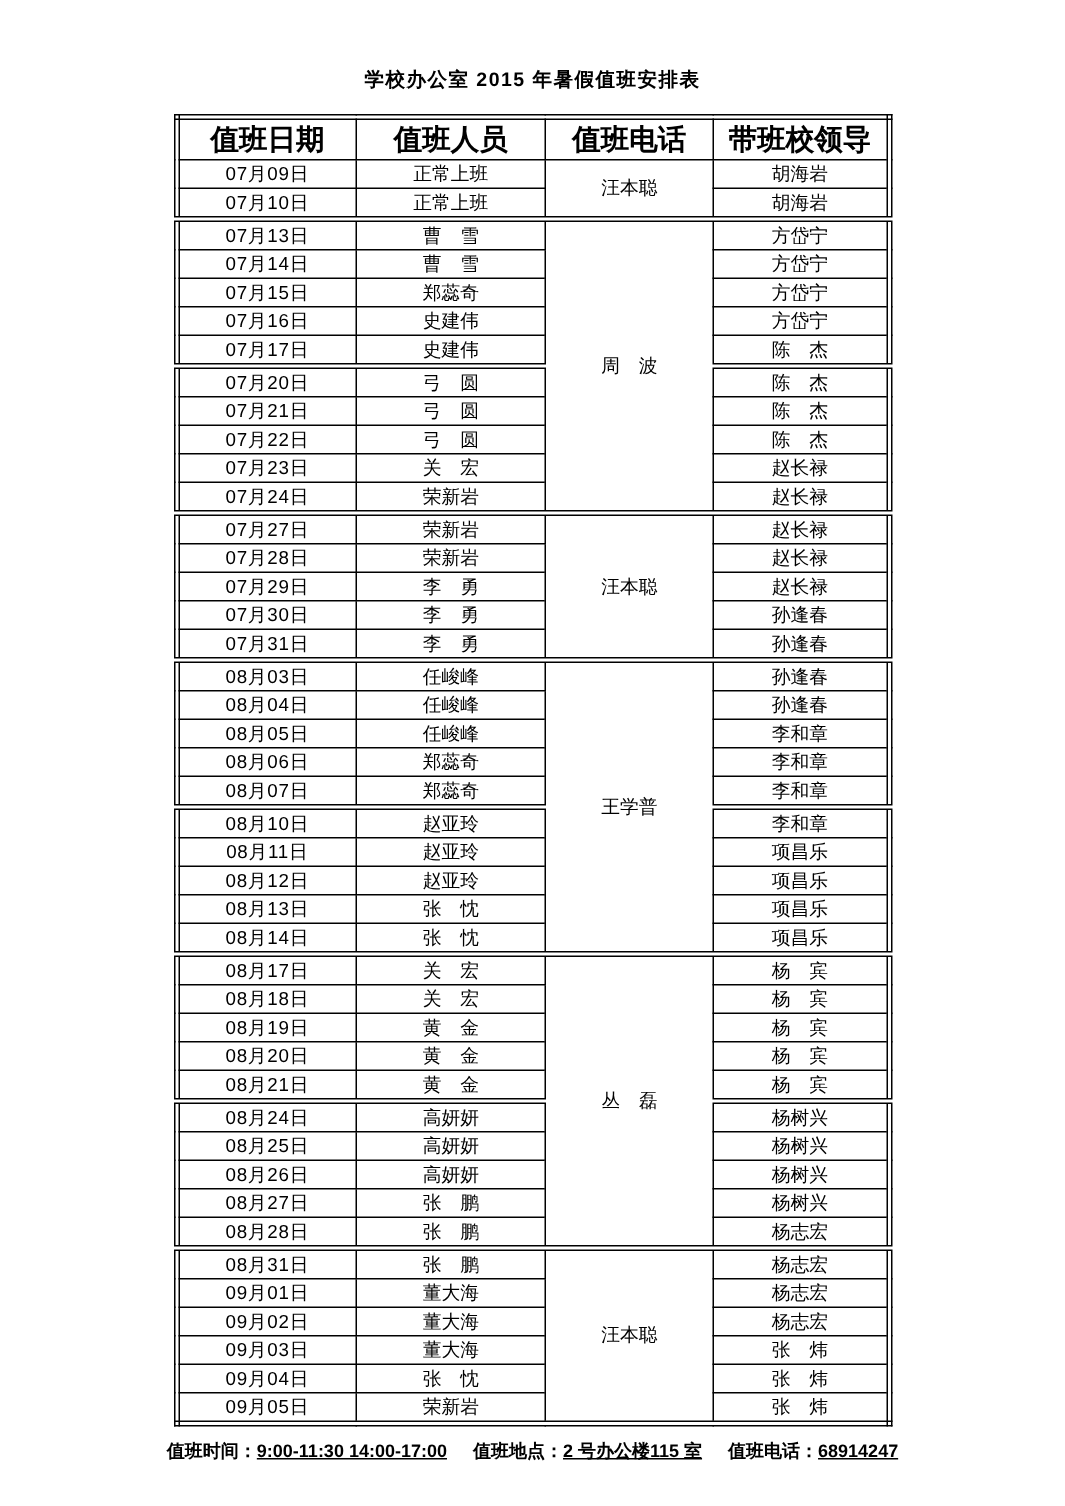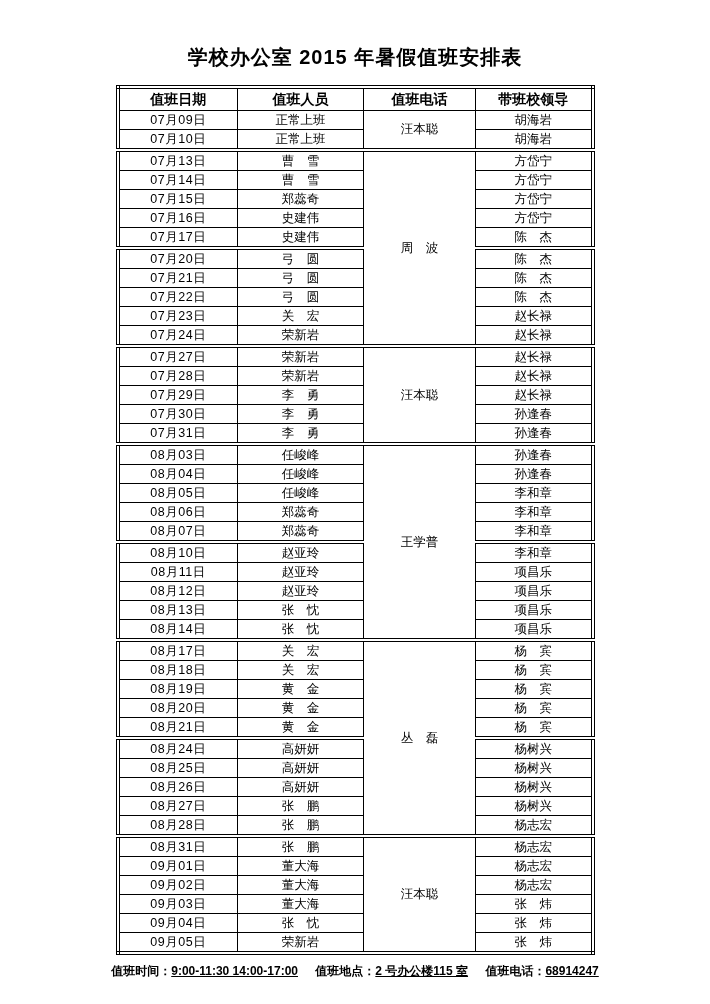--- a/index.html
+++ b/index.html
@@ -13,41 +13,41 @@
   }
   .page {
     position: relative;
     width: 710px;
     height: 1004px;
     overflow: hidden;
   }
   .title {
     margin: 44px 0 0 0;
     text-align: center;
-    font-size: 20px;
+    font-size: 13px;
     font-weight: bold;
     letter-spacing: 1px;
   }
   table.duty {
     border-collapse: collapse;
     table-layout: fixed;
     width: 475px;
     margin: 14px auto 0 auto;
     border: 4px double #000;
   }
   table.duty th, table.duty td {
     border: 1px solid #000;
     text-align: center;
     padding: 0;
     overflow: hidden;
     white-space: nowrap;
   }
   table.duty th {
     height: 21px;
-    font-size: 14px;
+    font-size: 19px;
     font-weight: bold;
   }
   table.duty td {
     height: 18px;
     font-size: 12.5px;
     line-height: 1;
   }
   tr.group-start td { border-top: 4px double #000; }
   td.leader-cell { vertical-align: middle; font-family: Liberation Serif, serif; }
   td.date-cell { position: relative; letter-spacing: 0.5px; }

